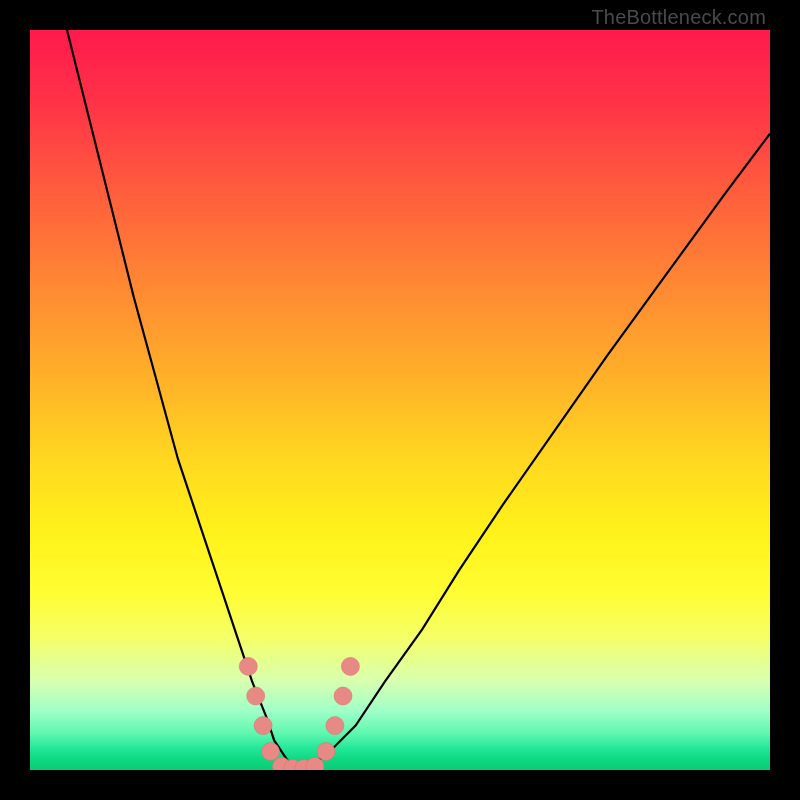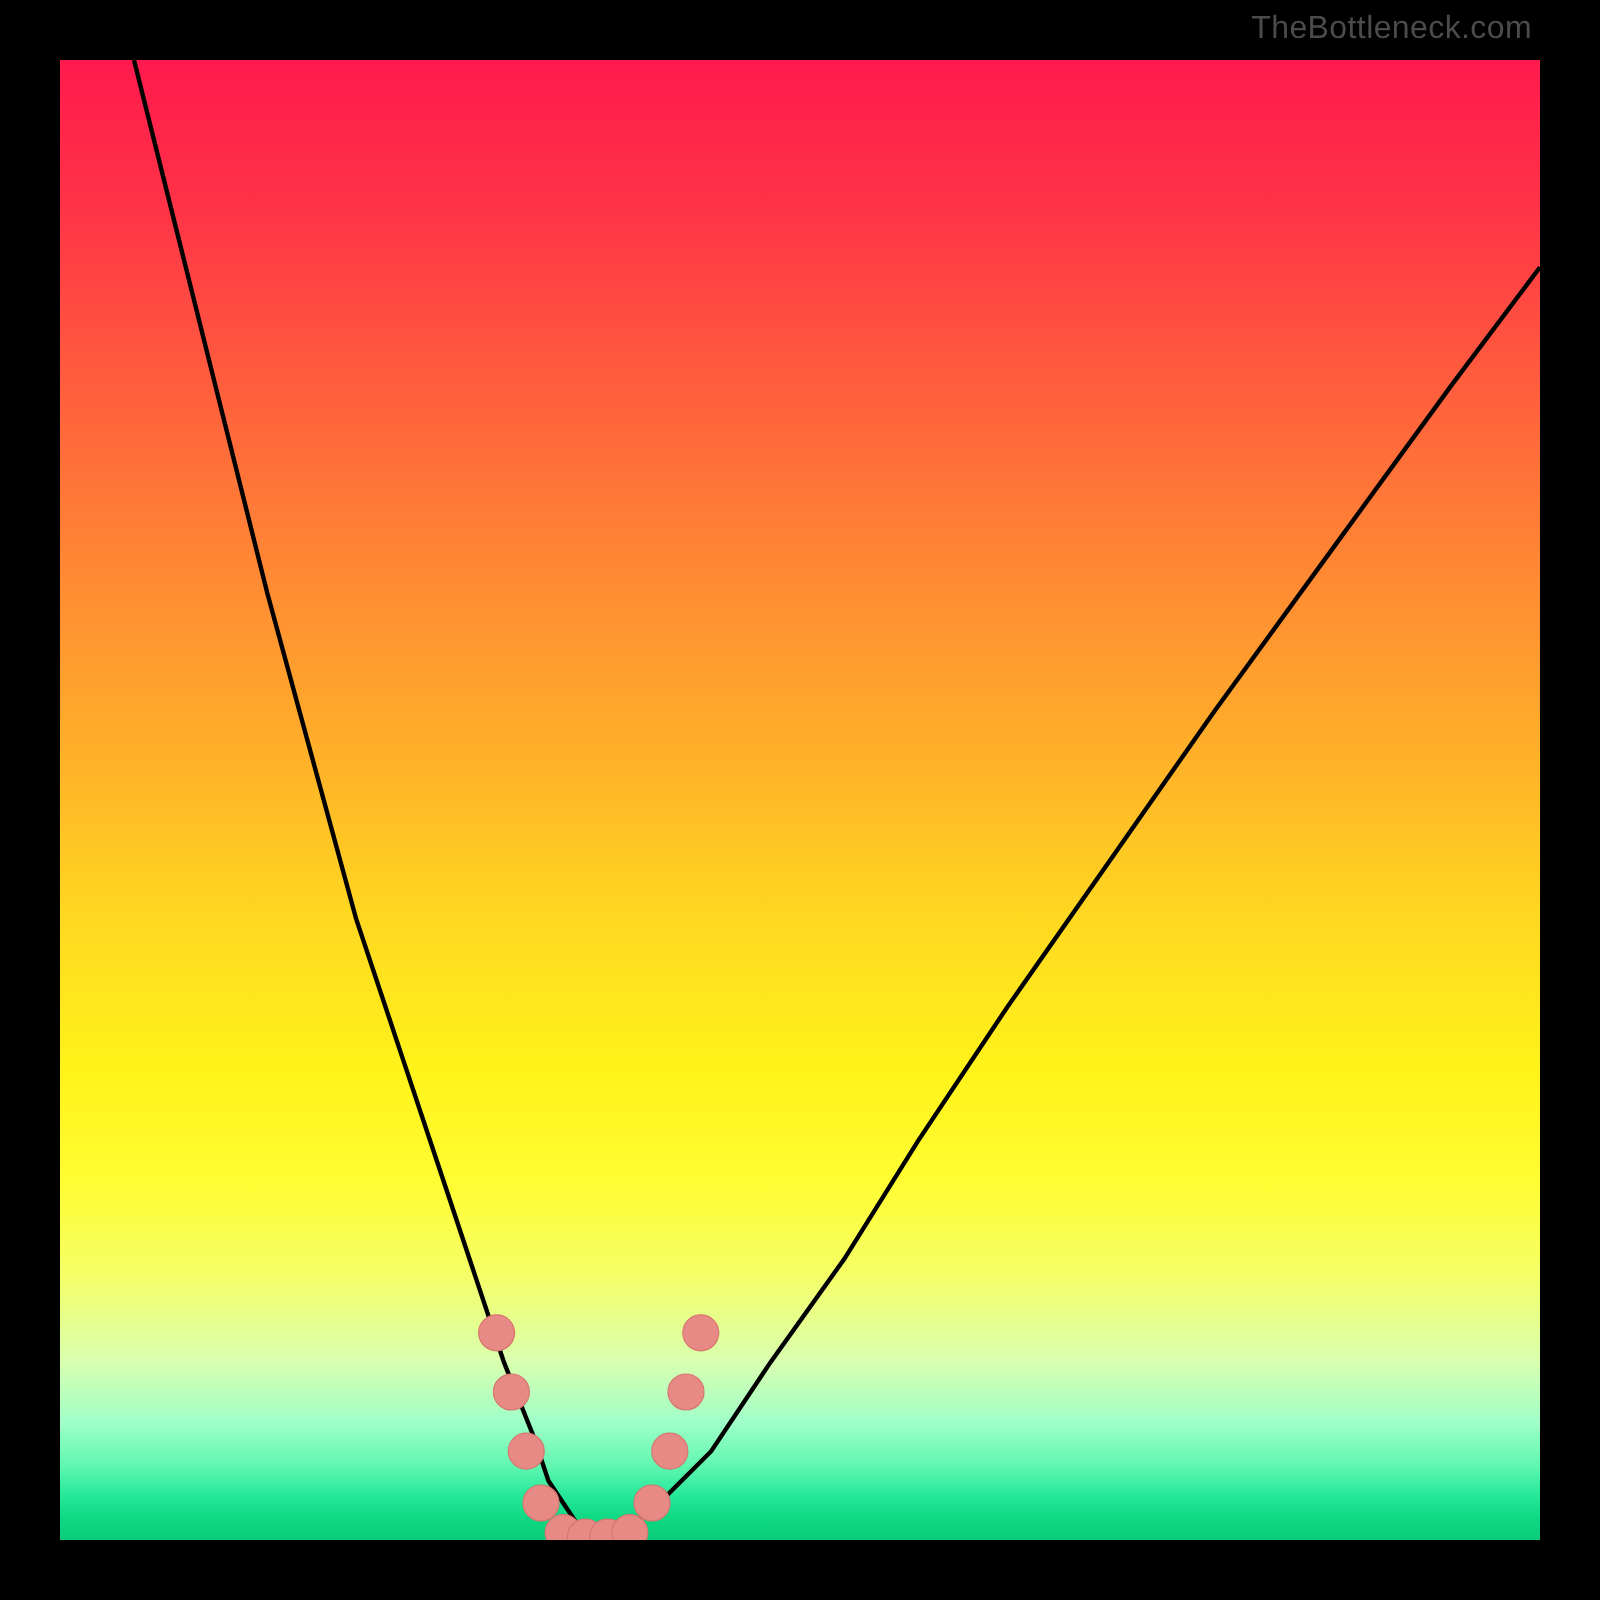--- a/index.html
+++ b/index.html
@@ -46,21 +46,21 @@
       #25e89a 97%,
       #0fd982 98.5%,
       #0acb78 100%
     );
   }
   .watermark {
     position: absolute;
     top: 6px;
     right: 34px;
     color: #4b4b4b;
-    font-size: 16px;
+    font-size: 20px;
     font-weight: 400;
     letter-spacing: 0.2px;
     user-select: none;
   }
   svg.curves {
     position: absolute;
     inset: 0;
     width: 740px;
     height: 740px;
   }

